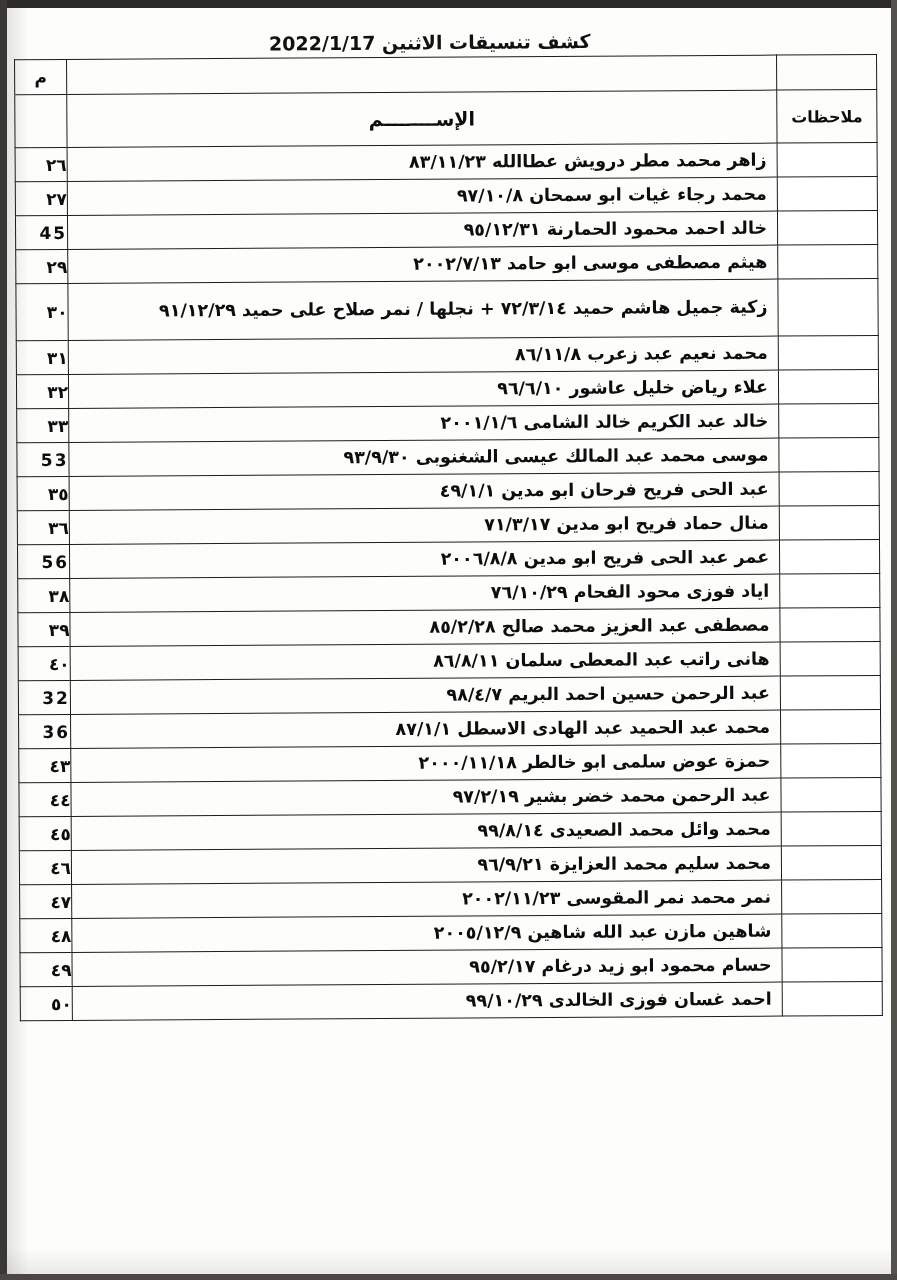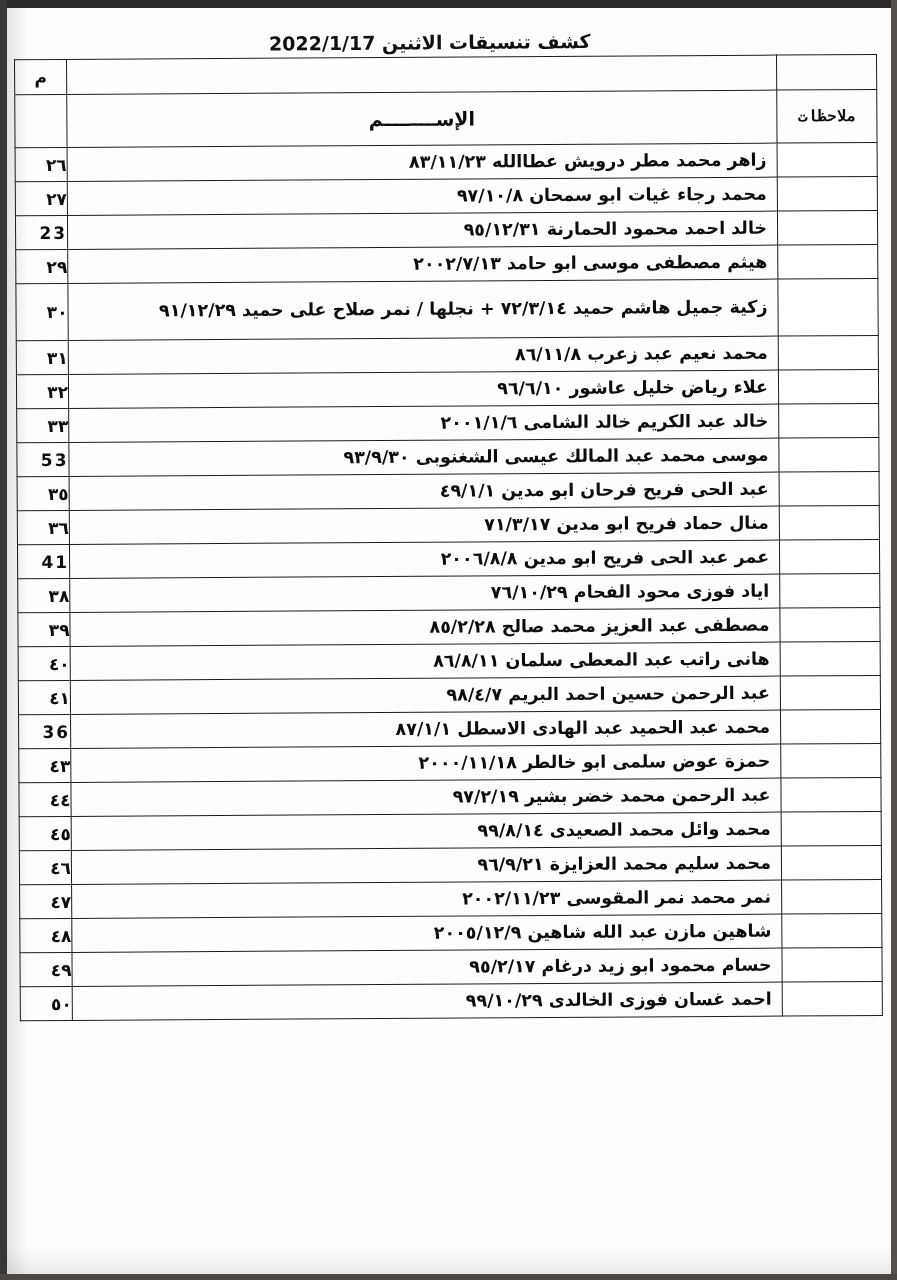--- a/index.html
+++ b/index.html
@@ -92,21 +92,21 @@
   col.c-notes  { width: 100px; }
 
   thead th {
     height: 34px;
     font-size: 17px;
     font-weight: bold;
     text-align: center;
     vertical-align: middle;
   }
   thead th.th-name  { height: 52px; font-size: 19px; }
-  thead th.th-notes { font-size: 16px; font-family: Liberation Mono, monospace; }
+  thead th.th-notes { font-size: 16px; }
   thead th.th-serial-top { border-bottom: none; }
 
   tbody td {
     height: 33px;
     font-size: 17.5px;
     vertical-align: middle;
   }
   tbody td.serial {
     text-align: right;
     font-size: 17px;
@@ -180,21 +180,21 @@
             <td class="serial">٢٦</td>
           </tr>
           <tr>
             <td class="notes"></td>
             <td class="name">محمد رجاء غيات ابو سمحان ٩٧/١٠/٨</td>
             <td class="serial">٢٧</td>
           </tr>
           <tr>
             <td class="notes"></td>
             <td class="name">خالد احمد محمود الحمارنة ٩٥/١٢/٣١</td>
-            <td class="serial">23</td>
+            <td class="serial">45</td>
           </tr>
           <tr>
             <td class="notes"></td>
             <td class="name">هيثم مصطفى موسى ابو حامد ٢٠٠٢/٧/١٣</td>
             <td class="serial">٢٩</td>
           </tr>
           <tr class="tall">
             <td class="notes"></td>
             <td class="name">زكية جميل هاشم حميد ٧٢/٣/١٤ + نجلها / نمر صلاح على حميد ٩١/١٢/٢٩</td>
             <td class="serial">٣٠</td>
@@ -225,41 +225,41 @@
             <td class="serial">٣٥</td>
           </tr>
           <tr>
             <td class="notes"></td>
             <td class="name">منال حماد فريح ابو مدين ٧١/٣/١٧</td>
             <td class="serial">٣٦</td>
           </tr>
           <tr>
             <td class="notes"></td>
             <td class="name">عمر عبد الحى فريح ابو مدين ٢٠٠٦/٨/٨</td>
-            <td class="serial">41</td>
+            <td class="serial">56</td>
           </tr>
           <tr>
             <td class="notes"></td>
             <td class="name">اياد فوزى محود الفحام ٧٦/١٠/٢٩</td>
             <td class="serial">٣٨</td>
           </tr>
           <tr>
             <td class="notes"></td>
             <td class="name">مصطفى عبد العزيز محمد صالح ٨٥/٢/٢٨</td>
             <td class="serial">٣٩</td>
           </tr>
           <tr>
             <td class="notes"></td>
             <td class="name">هانى راتب عبد المعطى سلمان ٨٦/٨/١١</td>
             <td class="serial">٤٠</td>
           </tr>
           <tr>
             <td class="notes"></td>
             <td class="name">عبد الرحمن حسين احمد البريم ٩٨/٤/٧</td>
-            <td class="serial">٤١</td>
+            <td class="serial">32</td>
           </tr>
           <tr>
             <td class="notes"></td>
             <td class="name">محمد عبد الحميد عبد الهادى الاسطل ٨٧/١/١</td>
             <td class="serial">36</td>
           </tr>
           <tr>
             <td class="notes"></td>
             <td class="name">حمزة عوض سلمى ابو خالطر ٢٠٠٠/١١/١٨</td>
             <td class="serial">٤٣</td>

